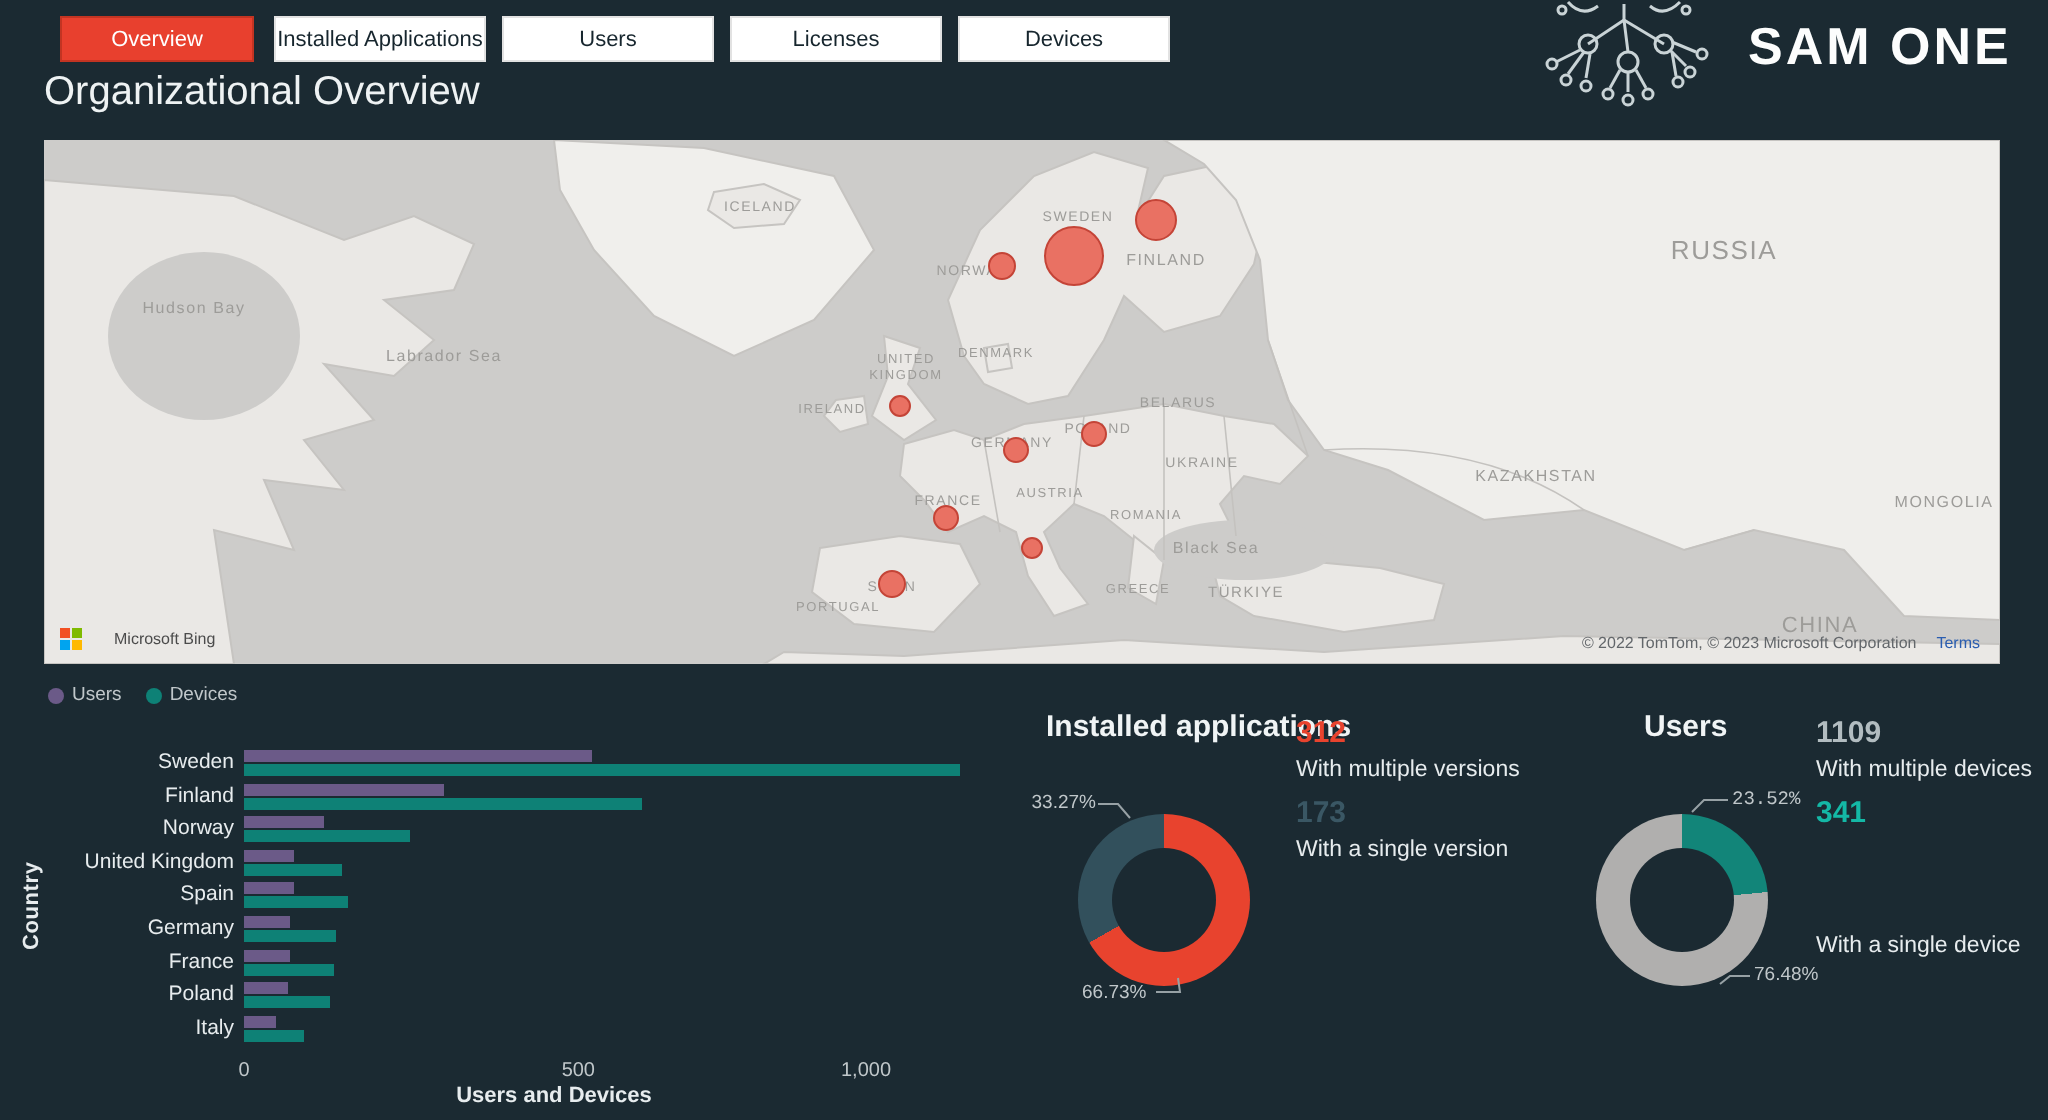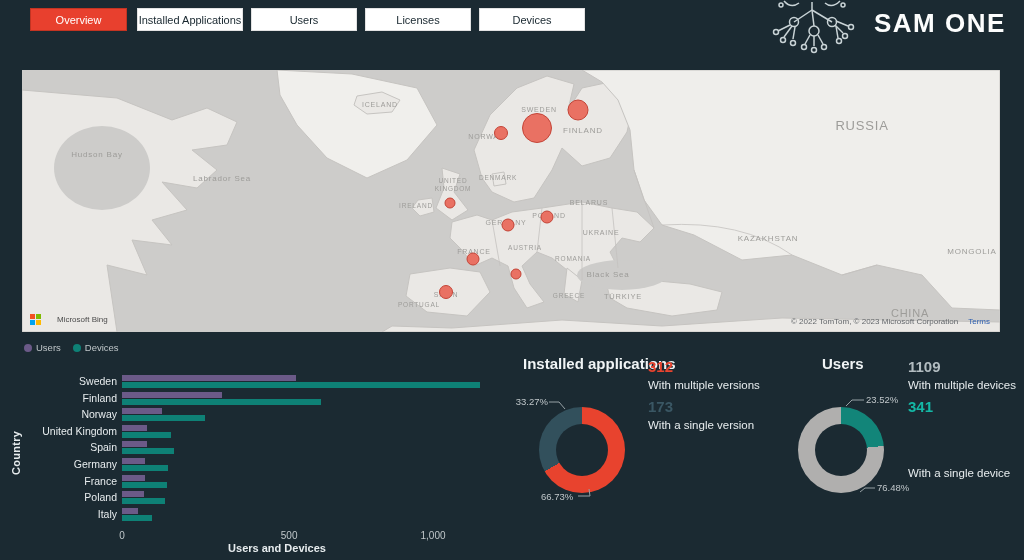--- a/index.html
+++ b/index.html
@@ -50,20 +50,21 @@
 <body>
 
 <div id="stage">
 
   <div id="btn0" class="btn active">Overview</div>
   <div id="btn1" class="btn">Installed Applications</div>
   <div id="btn2" class="btn">Users</div>
   <div id="btn3" class="btn">Licenses</div>
   <div id="btn4" class="btn">Devices</div>
 
+  <div class="page-title">Organizational Overview</div>
 
   <svg class="logo-svg" width="100" height="56" viewBox="0 0 100 56">
     <g stroke="#c9d3d6" stroke-width="1.5" fill="none">
       <path d="M20,1 Q27,9 35,3"></path>
         <path d="M61,3 Q68,9 76,1"></path>
       <path d="M48,2 Q48,8 48,10"></path>
       <path d="M48,10 L30,22"></path>
         <path d="M48,10 L50,26"></path>
         <path d="M48,10 L68,22"></path>
       <circle cx="30" cy="22" r="4.5"></circle>
@@ -225,21 +226,21 @@
   <span class="callout" style="left:541px;top:491px;">66.73%</span>
   <span class="stat-val" style="left: 648px; top: 358px; color: rgb(232, 67, 46);">312</span>
   <span class="stat-lab" style="left:648px;top:379px;">With multiple versions</span>
   <span class="stat-val" style="left: 648px; top: 398px; color: rgb(58, 87, 100);">173</span>
   <span class="stat-lab" style="left:648px;top:419px;">With a single version</span>
 
   <div class="donut-title" style="left:822px;top:355px;">Users</div>
   <div class="donut" style="left: 798px; top: 407px; background: conic-gradient(rgb(18, 133, 121) 0%, rgb(18, 133, 121) 23.5172%, rgb(176, 175, 174) 23.5172%, rgb(176, 175, 174) 100%);">
       <div class="hole"></div>
     </div>
-  <span class="callout" style="left:866px;top:394px;">23.52%</span>
+  <span class="callout" style="left:866px;top:394px;font-family:Liberation Mono, monospace;">23.52%</span>
   <span class="callout" style="left:877px;top:482px;">76.48%</span>
   <span class="stat-val" style="left: 908px; top: 358px; color: rgb(178, 188, 192);">1109</span>
   <span class="stat-lab" style="left:908px;top:379px;">With multiple devices</span>
   <span class="stat-val" style="left: 908px; top: 398px; color: #14b8a6;">341</span>
   <span class="stat-lab" style="left:908px;top:419px;margin-top:48px;">With a single device</span>
 
   <svg class="overlay" width="1024" height="560" viewBox="0 0 1024 560">
     <g stroke="#97a1a5" stroke-width="1" fill="none">
       <polyline points="549,402 559,402 565,409"></polyline>
       <polyline points="578,496 590,496 589,489"></polyline>

